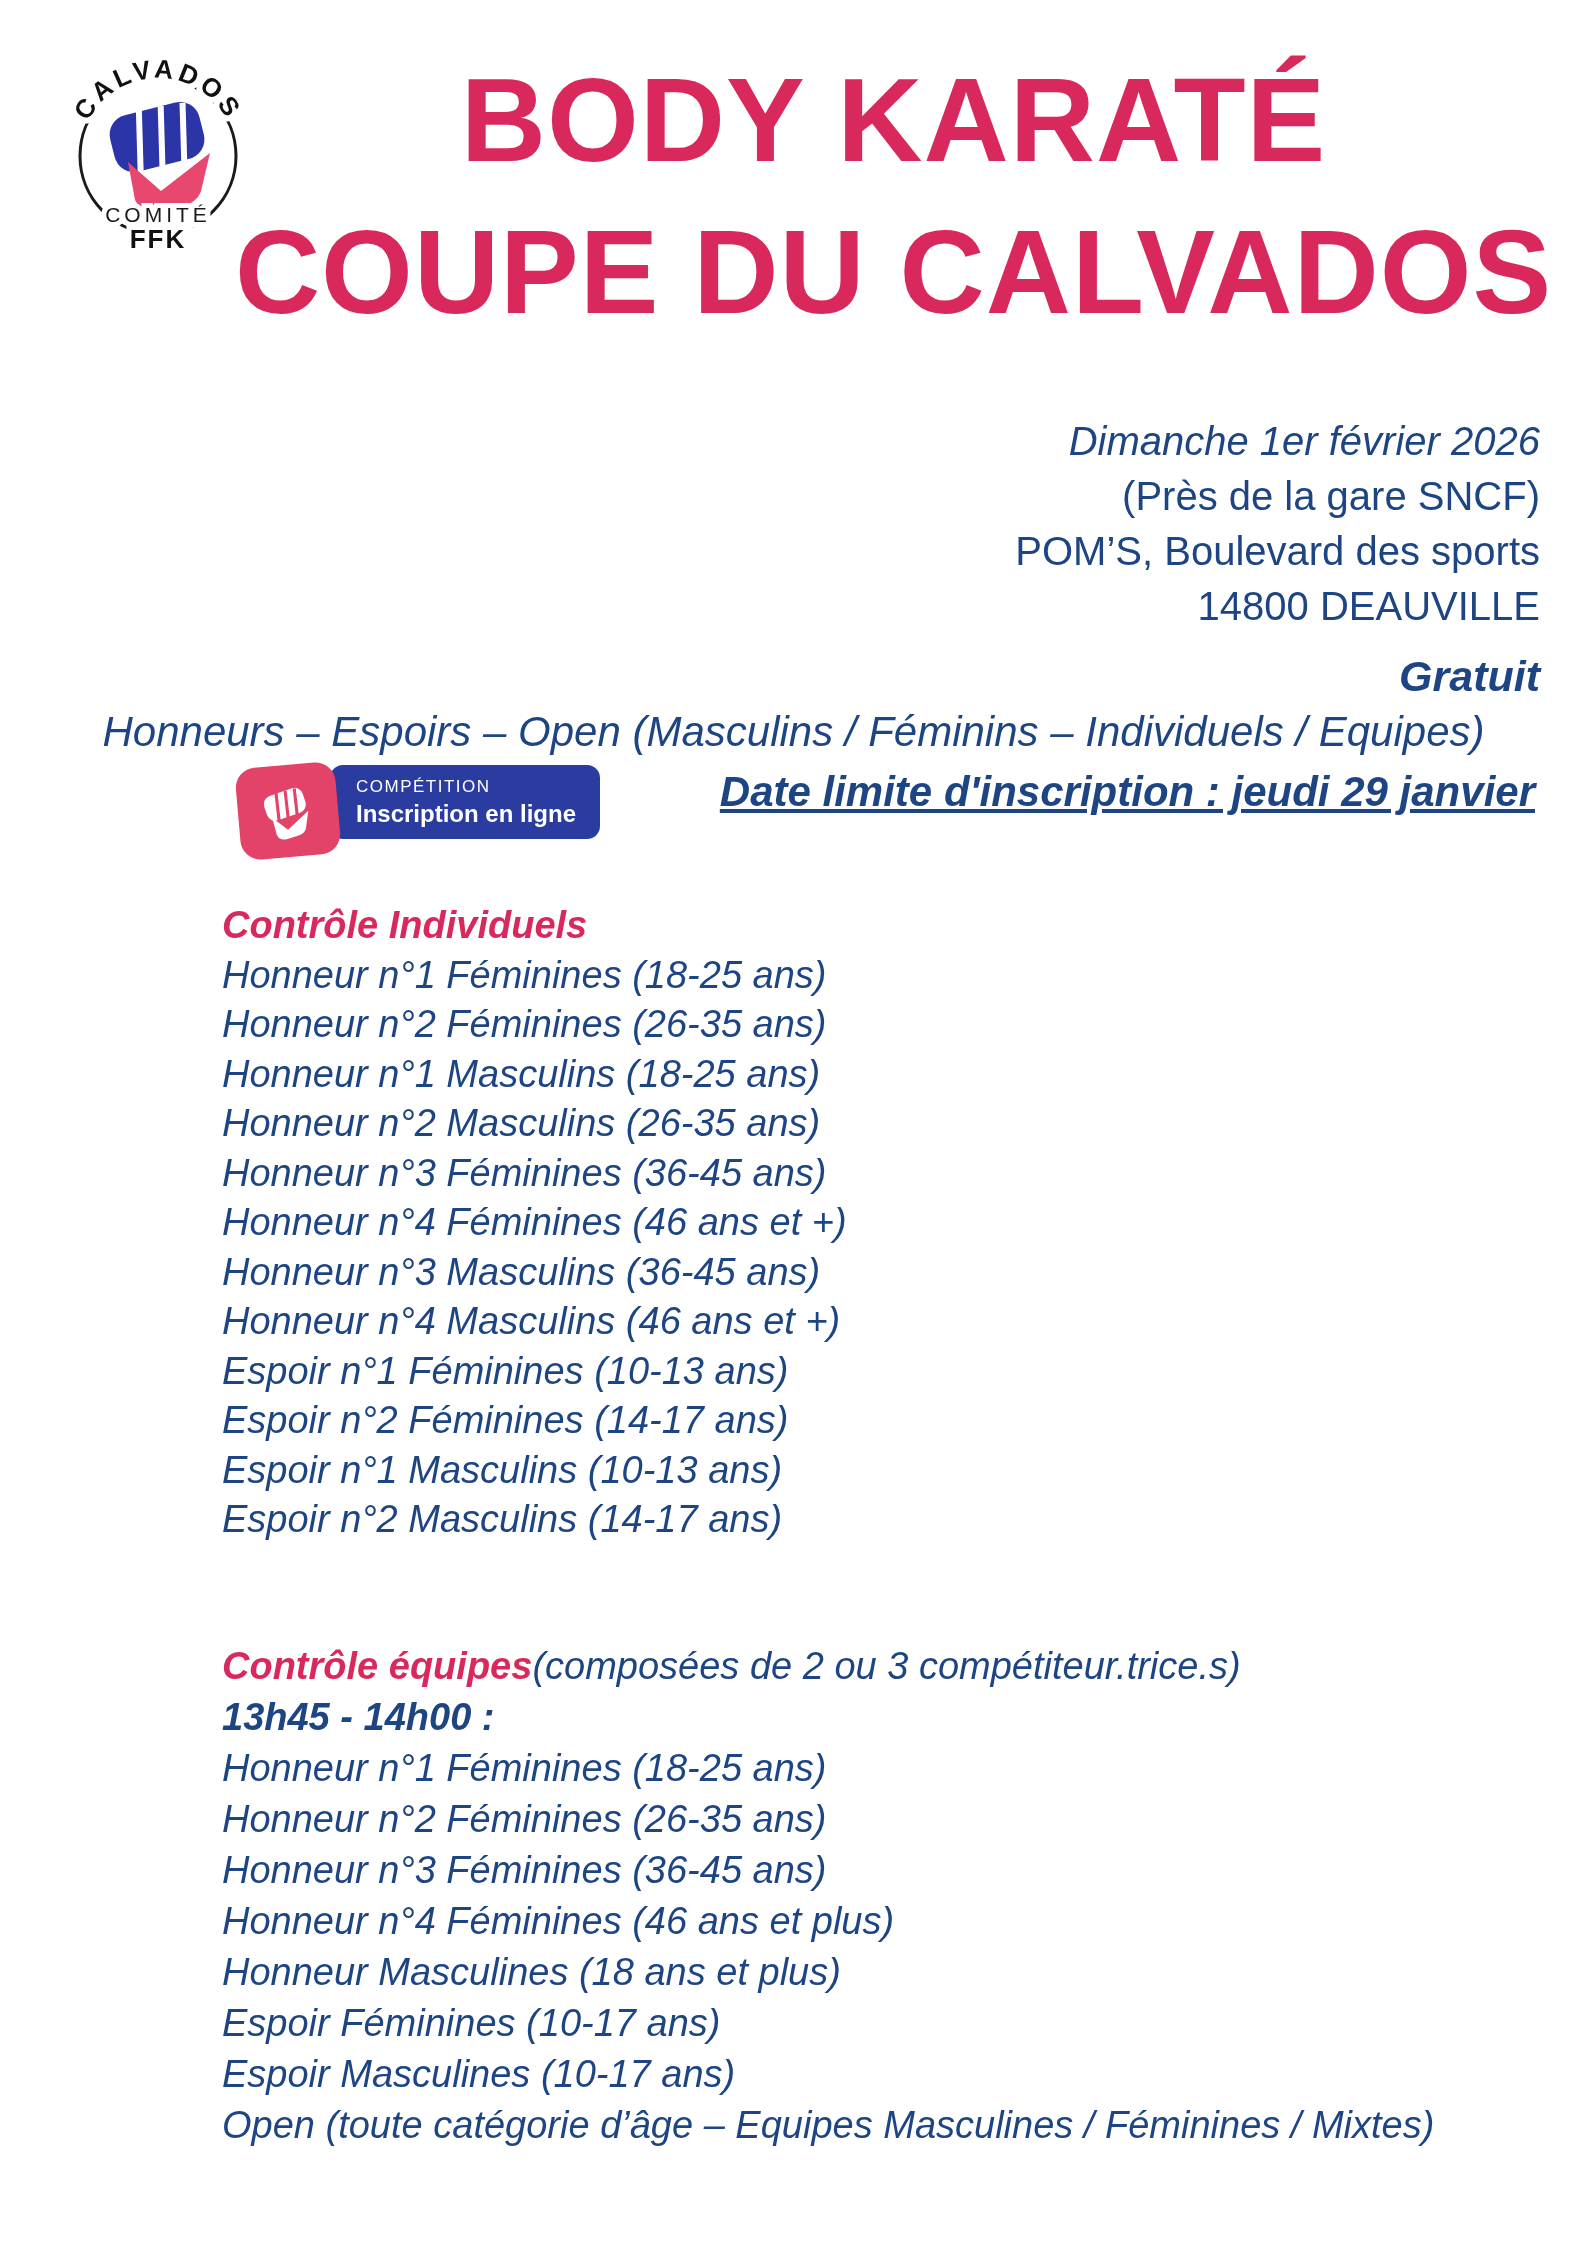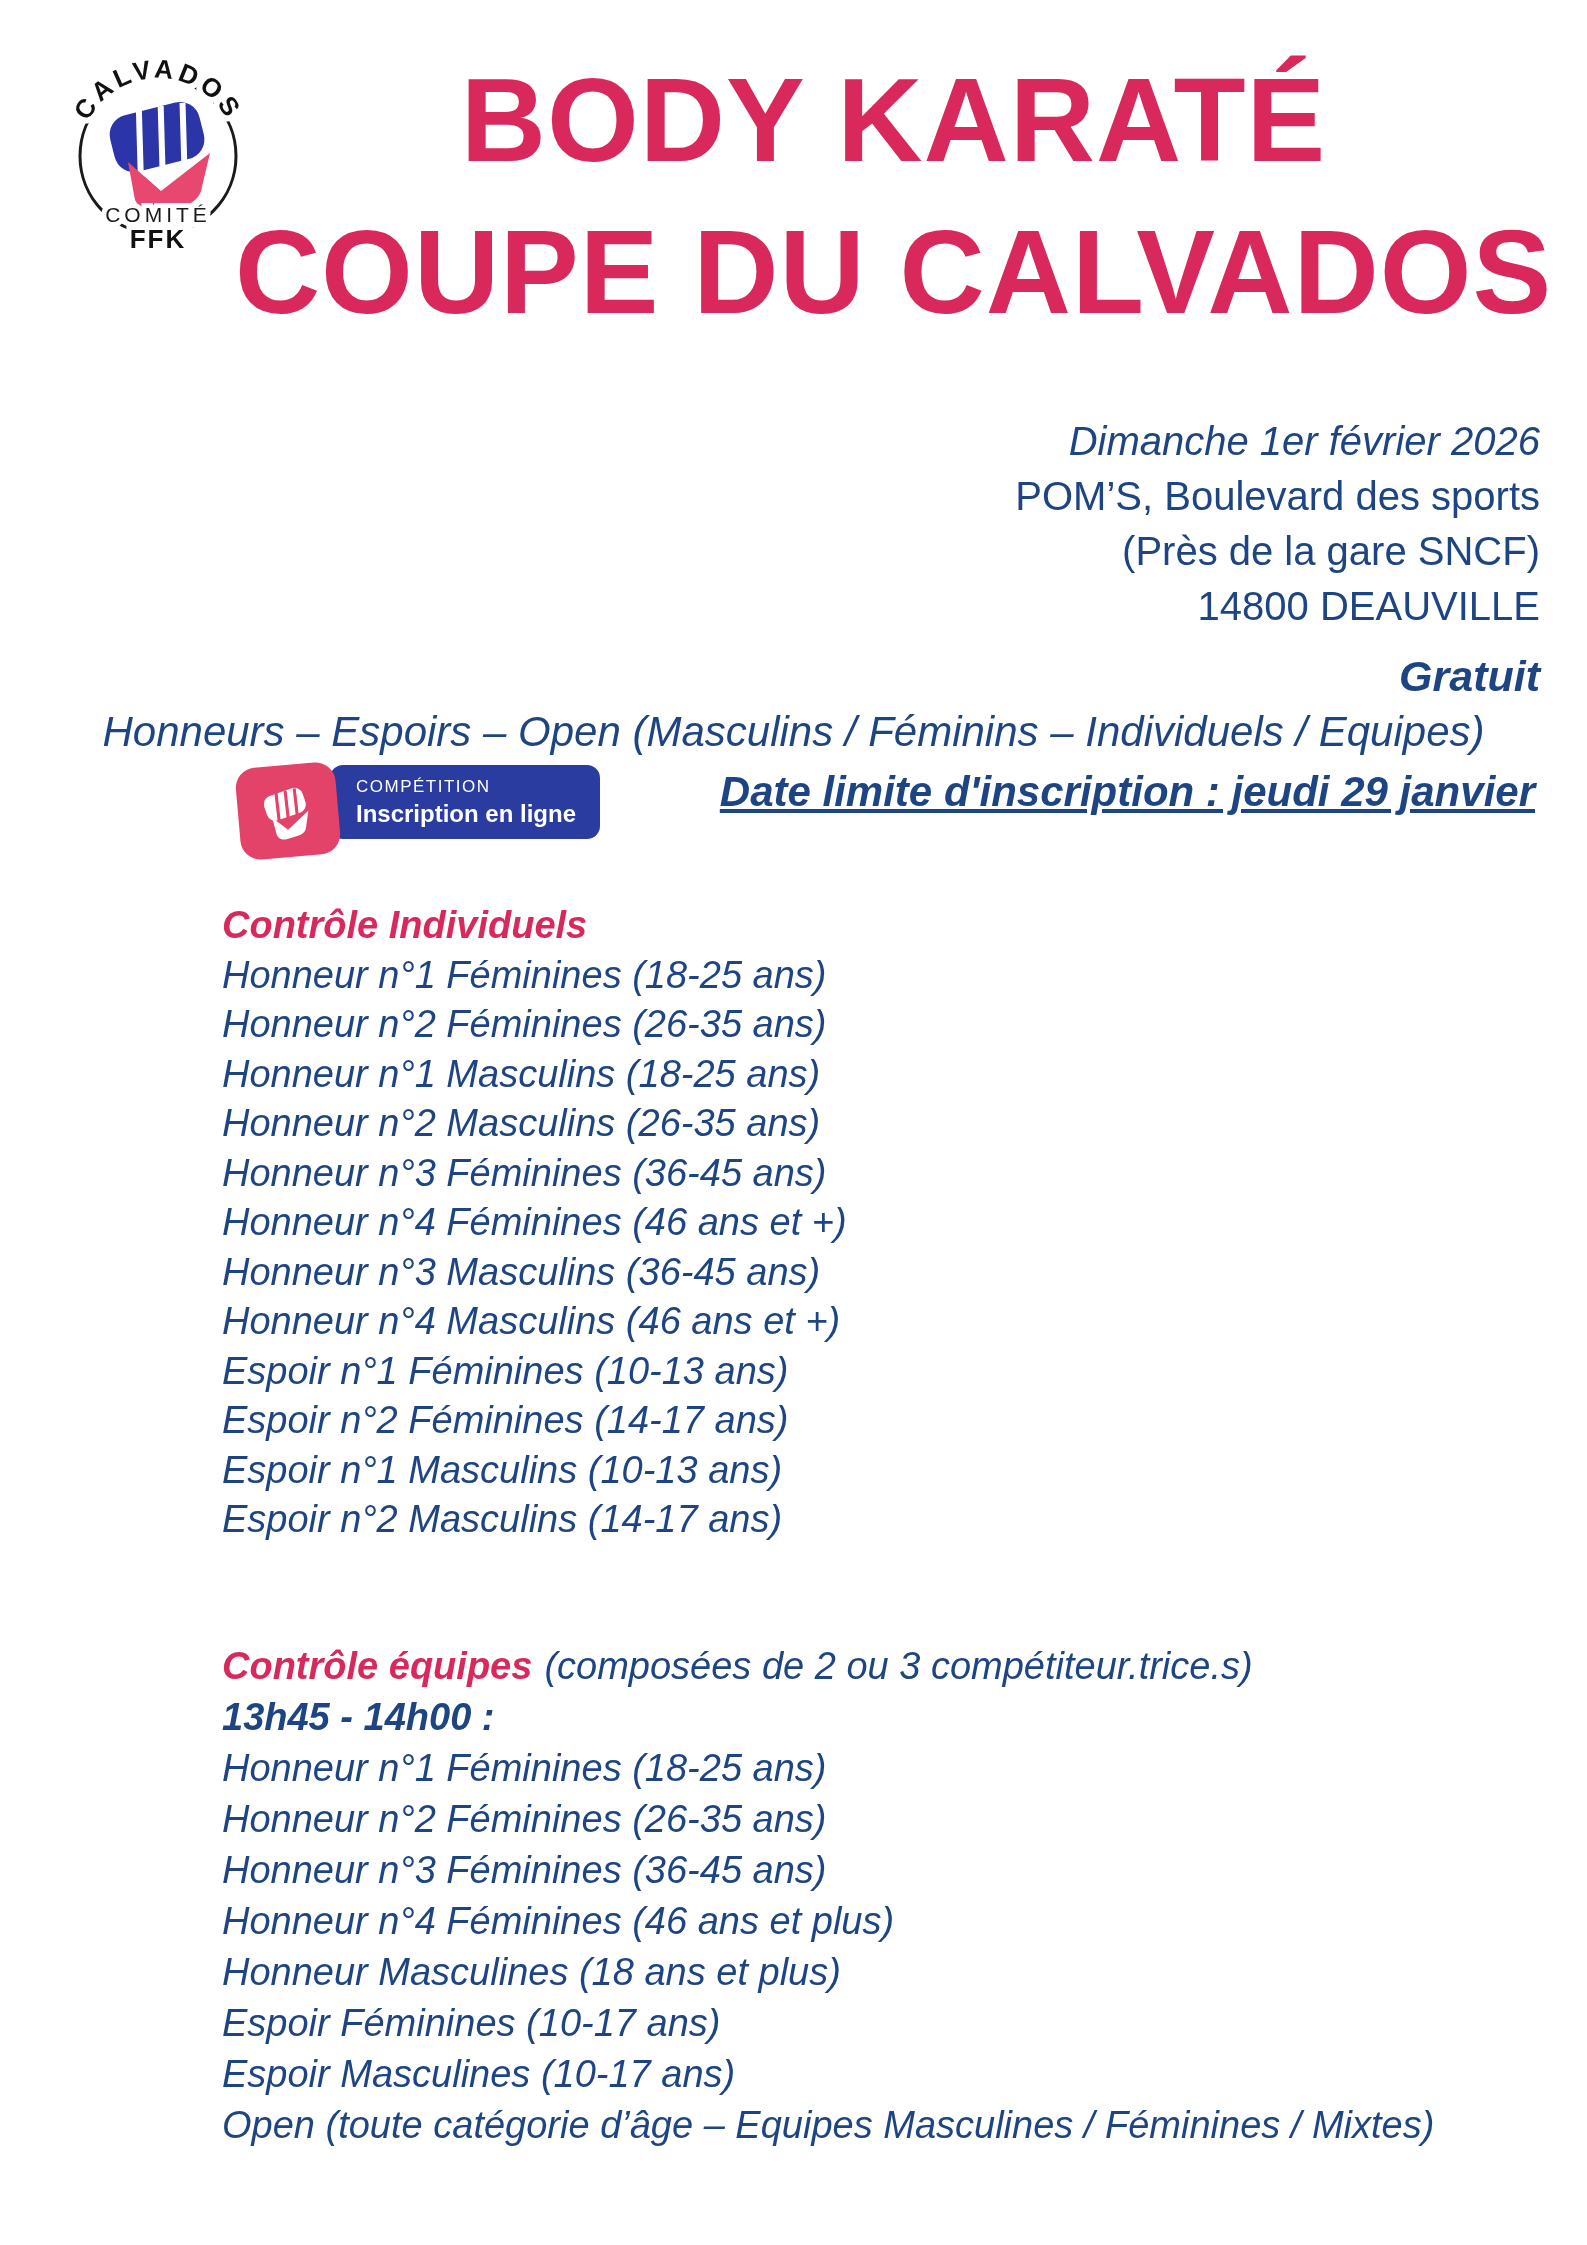--- a/index.html
+++ b/index.html
@@ -49,21 +49,21 @@
   .badge-line1 { font-size:17px; letter-spacing:1.5px; font-weight:400; }
   .badge-line2 { font-size:24px; font-weight:bold; margin-top:3px; white-space:nowrap; }
   
   .section {
     position:absolute; left:222px; color:var(--blue,#1E4583);
     font-size:38px; font-style:italic; line-height:49.5px; white-space:nowrap;
   }
   .section.individuels { top:901px; }
   .section.equipes { top:1641px; line-height:51px; }
   .section-heading { color:var(--pink,#D9295C); font-weight:bold; }
-  .heading-note { color:var(--blue,#1E4583); font-weight:normal; margin-left:12px; }
+  .heading-note { color:var(--blue,#1E4583); font-weight:normal; margin-left:0; }
   .section-time { font-weight:bold; }
 </style>
 </head>
 <body>
 
 <div class="page">
 
   <div class="logo">
     <svg viewBox="0 0 200 210" width="200" height="210">
       <circle cx="100" cy="106" r="78" fill="none" stroke="#1a1a1a" stroke-width="3"></circle>
@@ -85,22 +85,22 @@
     </svg>
   </div>
 
   <div class="title">
     <div>BODY KARATÉ</div>
     <div>COUPE DU CALVADOS</div>
   </div>
 
   <div class="address">
     <div class="date">Dimanche 1er février 2026</div>
+    <div>(Près de la gare SNCF)</div>
     <div>POM’S, Boulevard des sports</div>
-    <div>(Près de la gare SNCF)</div>
     <div>14800 DEAUVILLE</div>
   </div>
 
   <div class="gratuit">Gratuit</div>
 
   <div class="categories">Honneurs – Espoirs – Open (Masculins / Féminins – Individuels / Equipes)</div>
 
   <div class="deadline">Date limite d'inscription : jeudi 29 janvier</div>
 
   <div class="badge">

